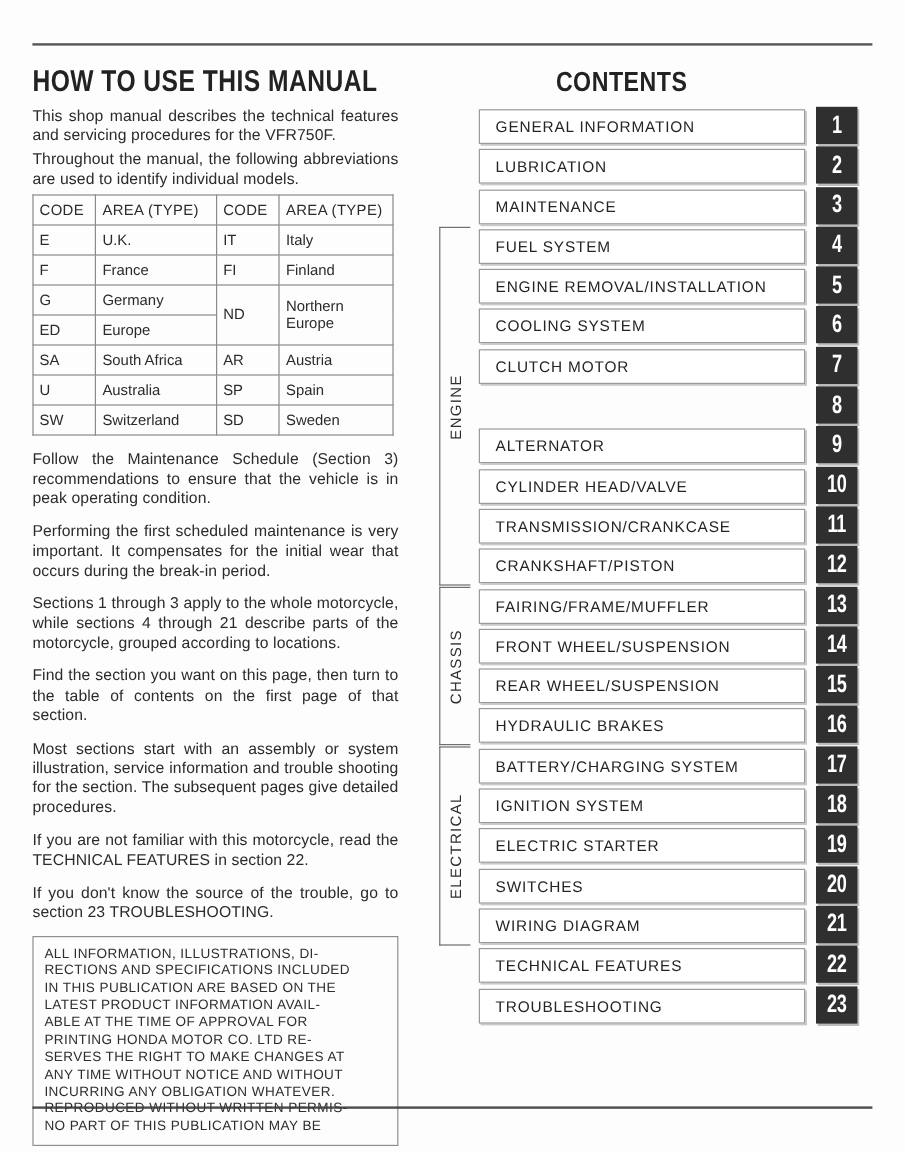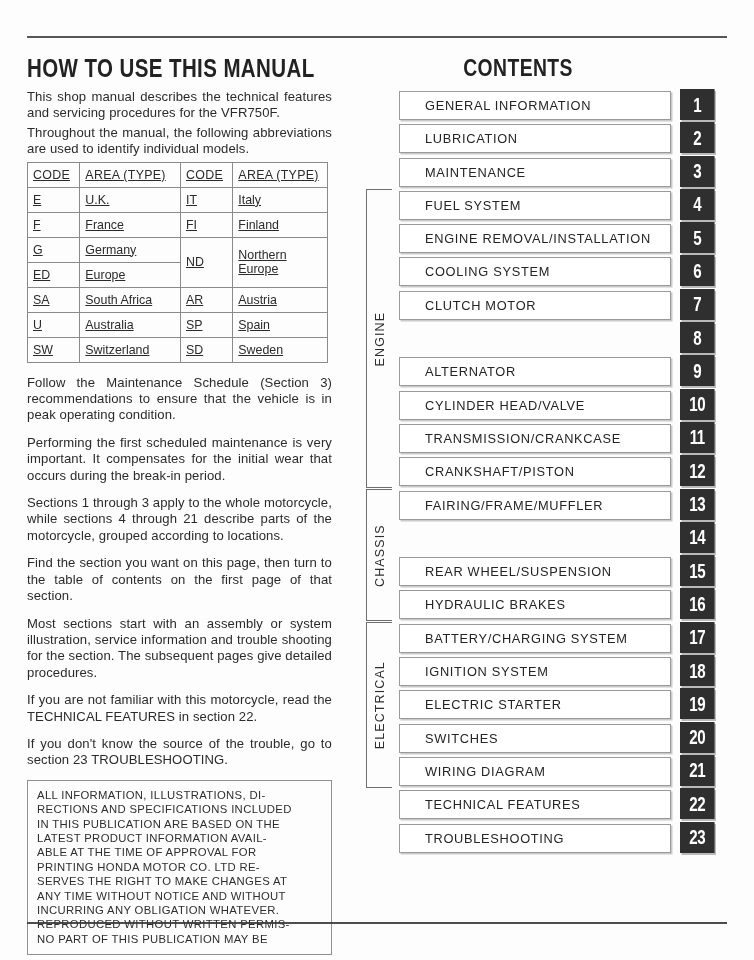--- a/index.html
+++ b/index.html
@@ -74,21 +74,20 @@
     color: #2b2b2b;
   }
   #code-table td, #code-table th {
     border: 1px solid #8a8a8a;
     padding: 3px 5px;
     text-align: left;
     font-weight: normal;
     height: 18px;
     vertical-align: middle;
     line-height: 14px;
-    text-decoration: underline;
   }
   #code-table th { letter-spacing: .3px; }
   .c-code { width: 44px; }
   .c-area { width: 105px; }
 
   
   #notice-box {
     border: 1px solid #8f8f8f;
     padding: 7px 9px 8px 9px;
     margin-top: 6px;
@@ -130,21 +129,21 @@
   }
   .toc-label {
     position: absolute;
     left: 0; top: 0;
     width: 272px; height: 29px;
     box-sizing: border-box;
     border: 1px solid #9a9a9a;
     background: #ffffff;
     display: flex;
     align-items: center;
-    padding-left: 25px;
+    padding-left: 13px;
     font-size: 12.8px;
     letter-spacing: .7px;
     color: #242424;
     box-shadow: 1.5px 1.5px 0 rgba(140,140,140,.45);
   }
   .toc-num {
     position: absolute;
     left: 281px; top: -2px;
     width: 48px; height: 31px;
     background: #2f2f2f;
@@ -351,20 +350,21 @@
             <span>12</span>
           </div>
         </div>
         <div class="toc-row">
           <div class="toc-label">FAIRING/FRAME/MUFFLER</div>
           <div class="toc-num">
             <span>13</span>
           </div>
         </div>
         <div class="toc-row">
+          <div class="toc-label">FRONT  WHEEL/SUSPENSION</div>
           <div class="toc-num">
             <span>14</span>
           </div>
         </div>
         <div class="toc-row">
           <div class="toc-label">REAR  WHEEL/SUSPENSION</div>
           <div class="toc-num">
             <span>15</span>
           </div>
         </div>

